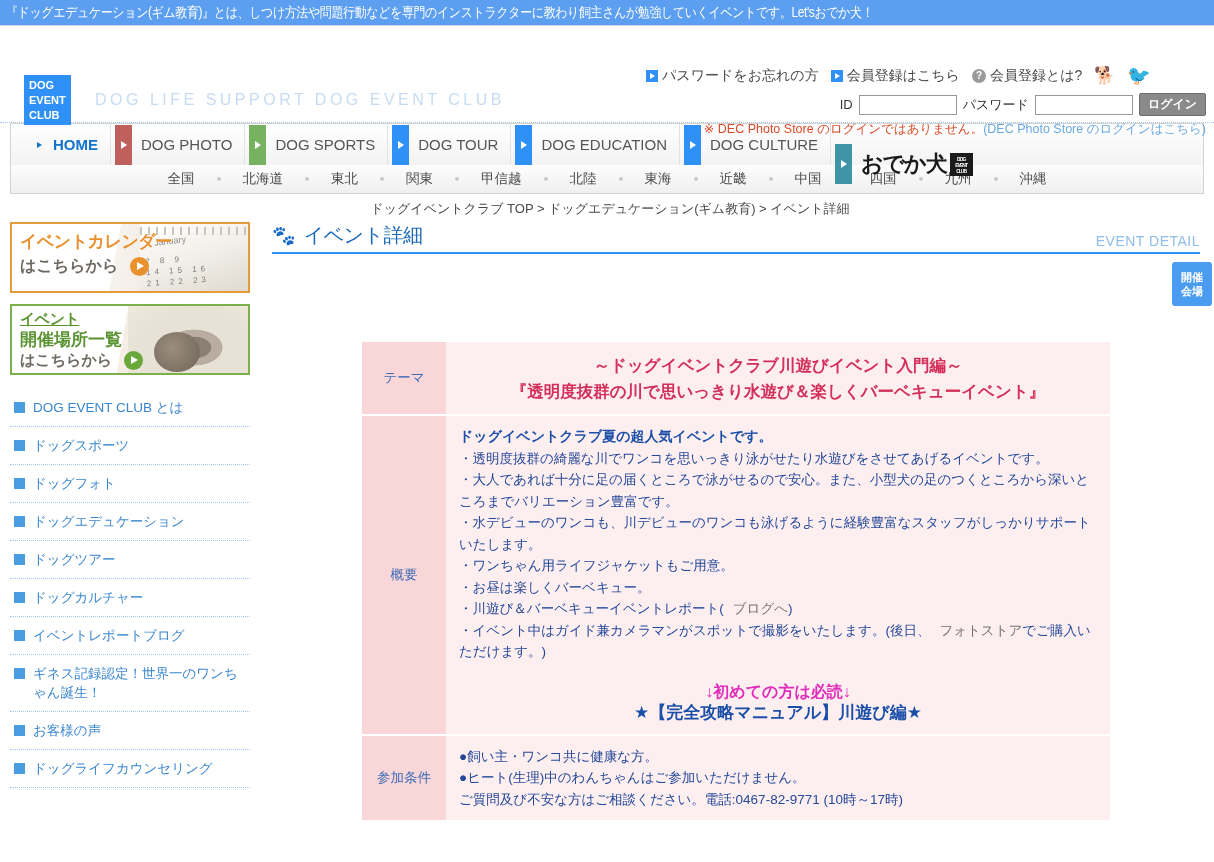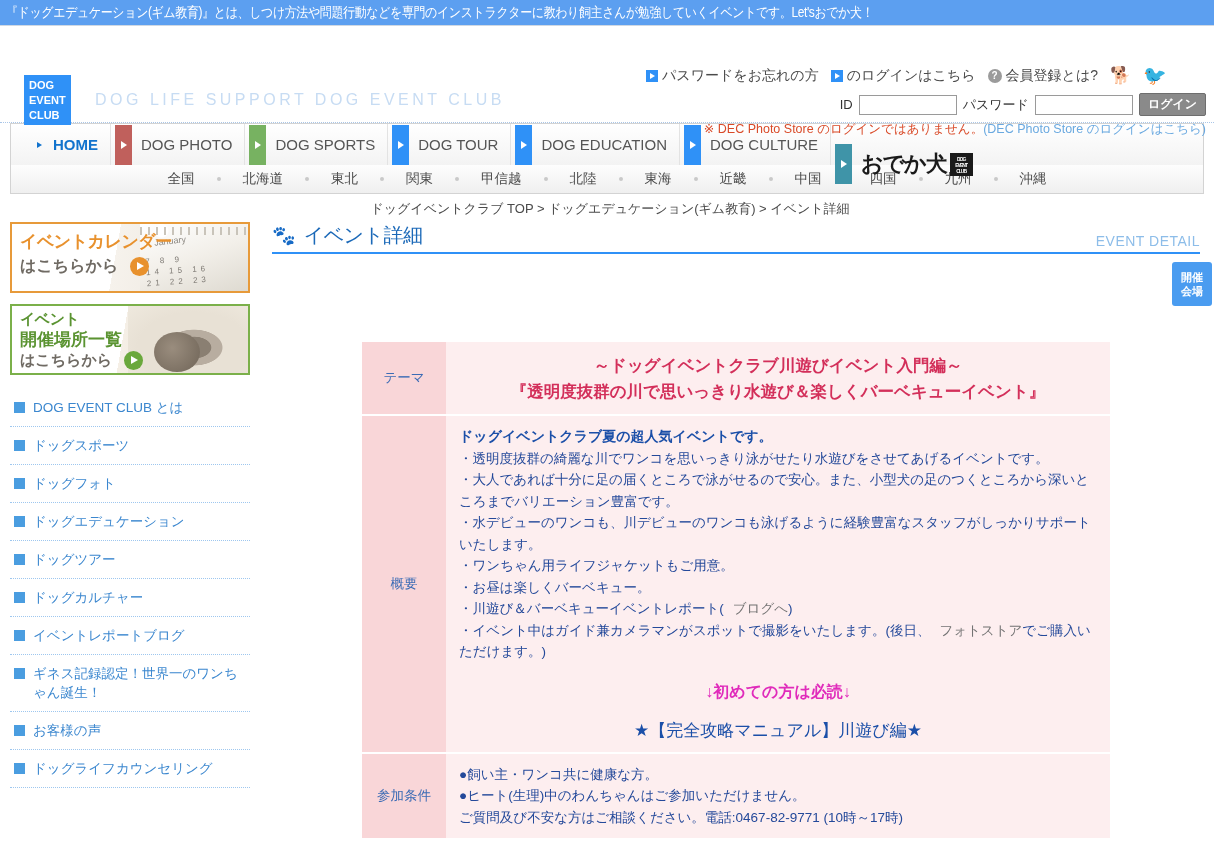--- a/index.html
+++ b/index.html
@@ -219,21 +219,21 @@
   .banner .b-l1 {
     position: absolute; left: 8px; top: 6px;
     font-size: 17px; font-weight: bold; color: #e8912d;
     letter-spacing: -0.5px;
   }
   .banner .b-l2 {
     position: absolute; left: 8px; top: 32px;
     font-size: 16px; font-weight: bold; color: #6f6a63;
     display: flex; align-items: center; gap: 12px;
   }
-  .banner.green .b-l1 { color: #5a9331; font-size: 15px; top: 4px; }
+  .banner.green .b-l1 { color: #5a9331; font-size: 15px; top: 4px; text-decoration: underline; }
   .banner.green .b-l1b { position: absolute; left: 8px; top: 22px; font-size: 17px; font-weight: bold; color: #5a9331; }
   .banner.green .b-l2 { top: 45px; font-size: 15px; }
   .play {
     width: 19px; height: 19px; border-radius: 50%;
     background: #e8912d; position: relative; display: inline-block; flex: none;
   }
   .banner.green .play { background: #6aa83c; }
   .play::after {
     content: ""; position: absolute; left: 7px; top: 5px;
     border-left: 7px solid #fff;
@@ -323,21 +323,21 @@
     color: #d32f5a;
     font-weight: bold;
     font-size: 16.5px;
     line-height: 26px;
   }
   .ov-lead { font-weight: bold; color: #1b4fa8; font-size: 14px; }
   .ov-line { display: block; }
   .ov-line a { color: #737373; margin-left: 9px; }
   .cta { text-align: center; margin-top: 18px; }
   .cta .l1 { color: #e02bbb; font-weight: bold; font-size: 16px; font-family: Liberation Serif, serif; }
-  .cta .l2 { font-size: 17px; font-weight: normal; color: #1b4fa8; margin-top: 18px; }
+  .cta .l2 { font-size: 17px; font-weight: bold; color: #1b4fa8; }
   .cta .l2 a { color: #1b4fa8; }
   .cond-line { display: block; }
 </style>
 </head>
 <body>
 
 <div class="top-banner">
   <span class="txt">『ドッグエデュケーション(ギム教育)』とは、しつけ方法や問題行動などを専門のインストラクターに教わり飼主さんが勉強していくイベントです。Let'sおでか犬！</span>
 </div>
 
@@ -352,21 +352,21 @@
   </div>
 
   <div class="hdr-right">
     <div class="hdr-links">
       <a>
         <span class="sq-arrow"></span>
         <span>パスワードをお忘れの方</span>
       </a>
       <a>
         <span class="sq-arrow"></span>
-        <span>のログインはこちら</span>
+        <span>会員登録はこちら</span>
       </a>
       <a>
         <span class="q-icon">?</span>
         <span>会員登録とは?</span>
       </a>
       <span class="dog-icon">🐕</span>
       <span class="tw-icon">🐦</span>
     </div>
 
     <div class="hdr-login">

